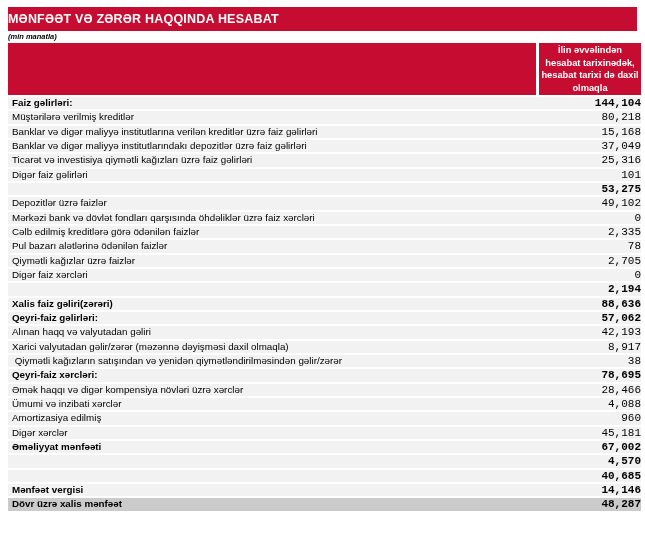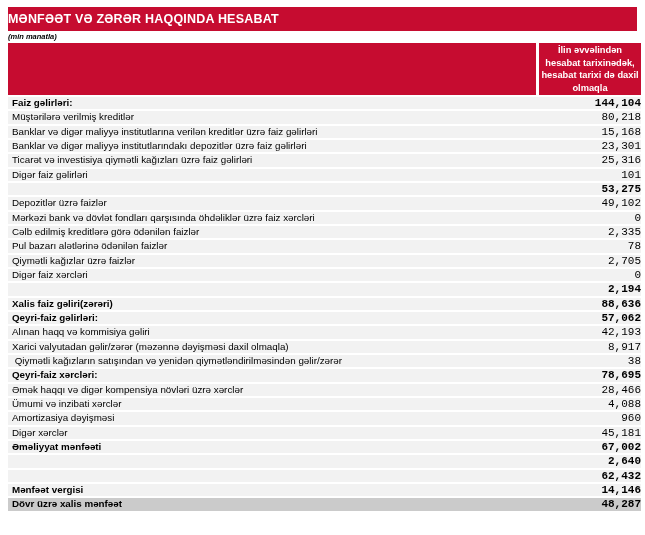--- a/index.html
+++ b/index.html
@@ -127,21 +127,21 @@
     <div class="cell-value">80,218</div>
   </div>
 
   <div class="row">
     <div class="cell-label">Banklar və digər maliyyə institutlarına verilən kreditlər üzrə faiz gəlirləri</div>
     <div class="cell-value">15,168</div>
   </div>
 
   <div class="row">
     <div class="cell-label">Banklar və digər maliyyə institutlarındakı depozitlər üzrə faiz gəlirləri</div>
-    <div class="cell-value">23,301</div>
+    <div class="cell-value">37,049</div>
   </div>
 
   <div class="row">
     <div class="cell-label">Ticarət və investisiya qiymətli kağızları üzrə faiz gəlirləri</div>
     <div class="cell-value">25,316</div>
   </div>
 
   <div class="row">
     <div class="cell-label">Digər faiz gəlirləri</div>
     <div class="cell-value">101</div>
@@ -189,21 +189,21 @@
     <div class="cell-label">Xalis faiz gəliri(zərəri)</div>
     <div class="cell-value">88,636</div>
   </div>
 
   <div class="row bold">
     <div class="cell-label">Qeyri-faiz gəlirləri:</div>
     <div class="cell-value">57,062</div>
   </div>
 
   <div class="row">
-    <div class="cell-label">Alınan haqq və kommisiya gəliri</div>
+    <div class="cell-label">Alınan haqq və valyutadan gəliri</div>
     <div class="cell-value">42,193</div>
   </div>
 
   <div class="row">
     <div class="cell-label">Xarici valyutadan gəlir/zərər (məzənnə dəyişməsi daxil olmaqla)</div>
     <div class="cell-value">8,917</div>
   </div>
 
   <div class="row">
     <div class="cell-label"> Qiymətli kağızların satışından və yenidən qiymətləndirilməsindən gəlir/zərər</div>
@@ -220,40 +220,40 @@
     <div class="cell-label">Əmək haqqı və digər kompensiya növləri üzrə xərclər</div>
     <div class="cell-value">28,466</div>
   </div>
 
   <div class="row">
     <div class="cell-label">Ümumi və inzibati xərclər</div>
     <div class="cell-value">4,088</div>
   </div>
 
   <div class="row">
-    <div class="cell-label">Amortizasiya dəyişməsi</div>
+    <div class="cell-label">Amortizasiya edilmiş</div>
     <div class="cell-value">960</div>
   </div>
 
   <div class="row">
     <div class="cell-label">Digər xərclər</div>
     <div class="cell-value">45,181</div>
   </div>
 
   <div class="row bold">
     <div class="cell-label">Əməliyyat mənfəəti</div>
     <div class="cell-value">67,002</div>
   </div>
 
   <div class="row bold">
-    <div class="cell-value">2,640</div>
-  </div>
-
-  <div class="row bold">
-    <div class="cell-value">62,432</div>
+    <div class="cell-value">4,570</div>
+  </div>
+
+  <div class="row bold">
+    <div class="cell-value">40,685</div>
   </div>
 
   <div class="row bold">
     <div class="cell-label">Mənfəət vergisi</div>
     <div class="cell-value">14,146</div>
   </div>
 
   <div class="row bold total">
     <div class="cell-label">Dövr üzrə xalis mənfəət</div>
     <div class="cell-value">48,287</div>

